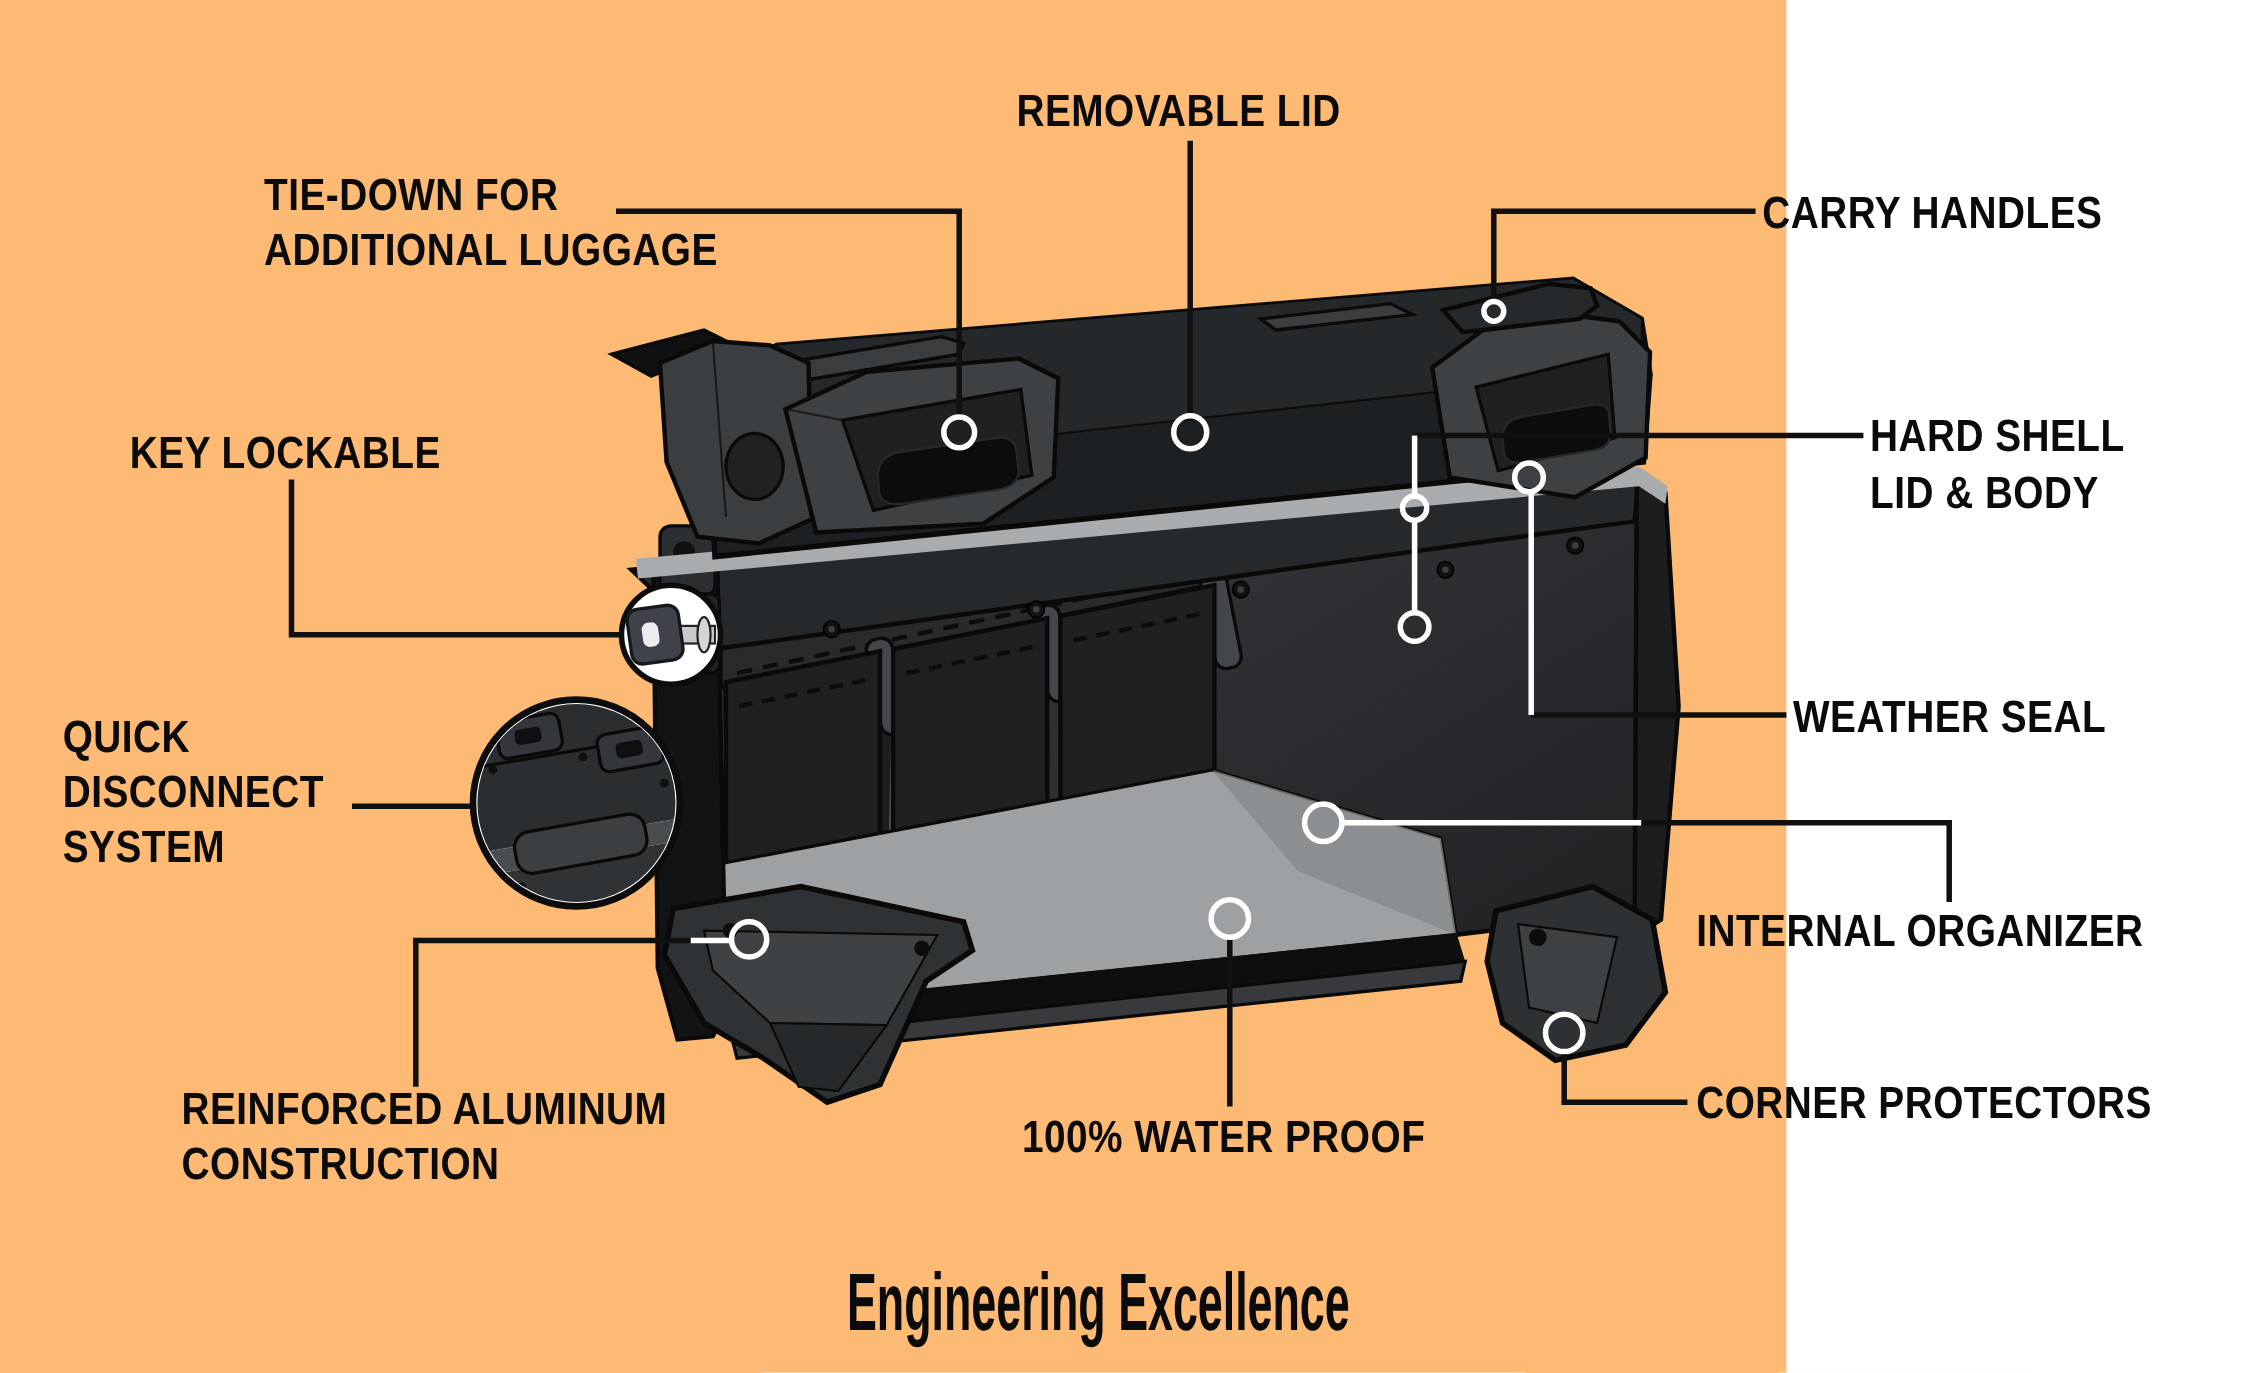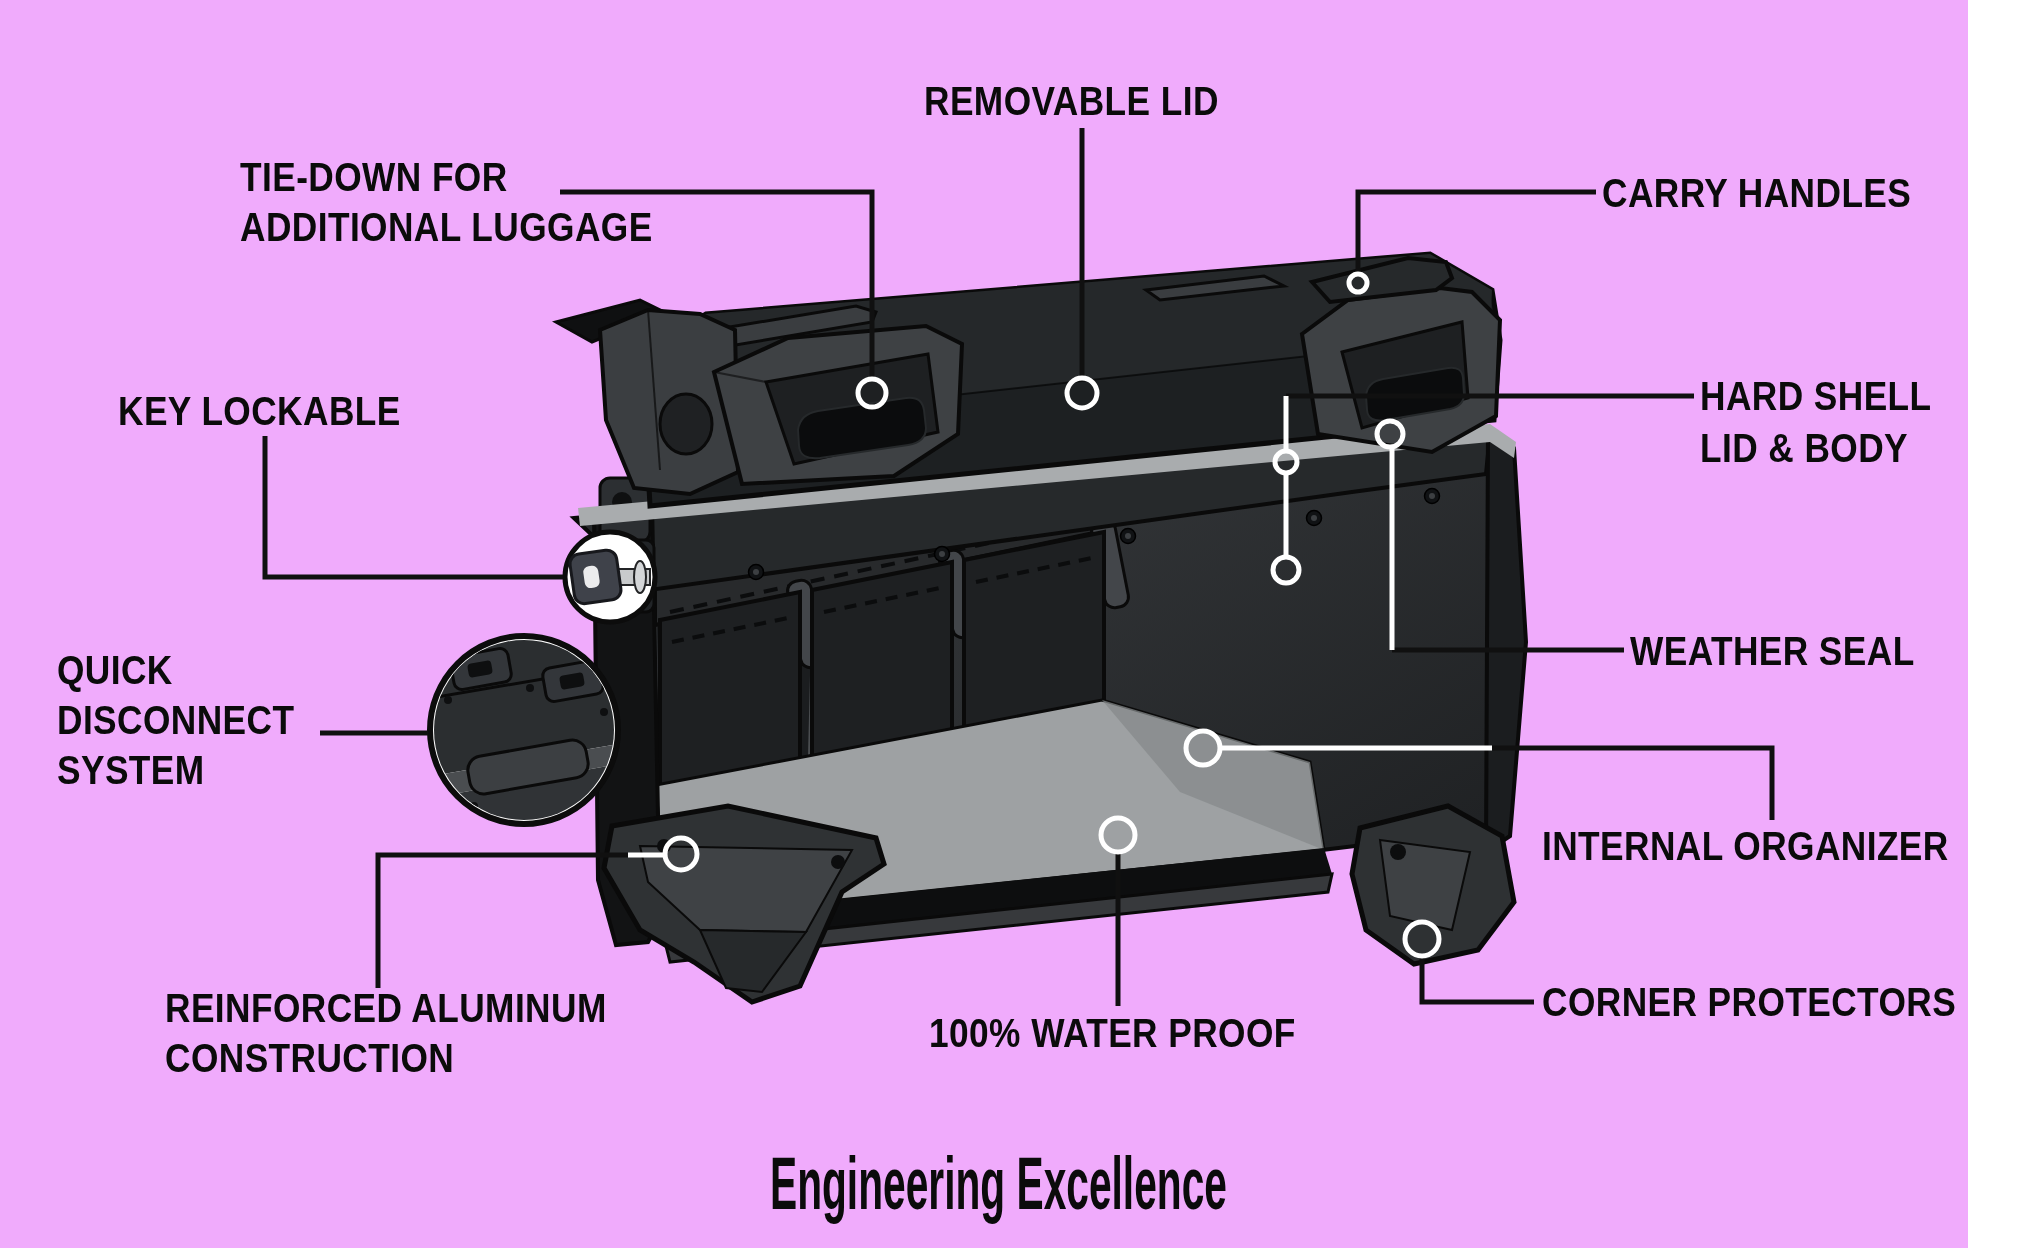--- a/index.html
+++ b/index.html
@@ -1,17 +1,17 @@
 <!DOCTYPE html>
 <html><head>
 <meta charset="utf-8">
 <style>
   html,body{margin:0;padding:0;background:#fff;}
   body{width:2044px;height:1248px;overflow:hidden;font-family:"Liberation Sans",sans-serif;}
-  .stage{position:relative;width:1968px;height:1248px;background:#f0abfc;}
+  .stage{position:relative;width:1624px;height:1248px;background:#fdba74;}
   svg{position:absolute;left:0;top:0;}
   .lbl{position:absolute;font-weight:700;font-size:41px;line-height:50px;letter-spacing:.5px;
        color:#0b0b0b;white-space:nowrap;transform:scaleX(.86);transform-origin:left top;}
   .title{position:absolute;font-weight:700;font-size:74px;letter-spacing:0;color:#0b0b0b;
        white-space:nowrap;transform:scaleX(.55);transform-origin:left top;}
 </style>
 </head>
 <body>
 
 <div class="stage">

